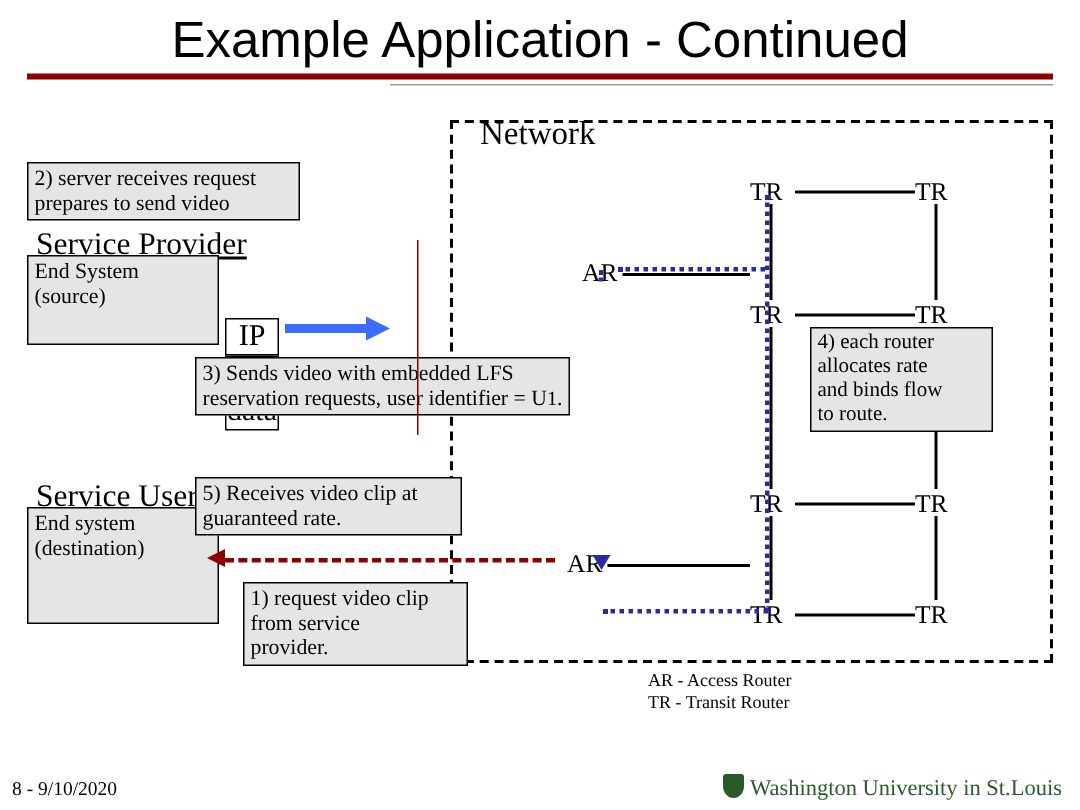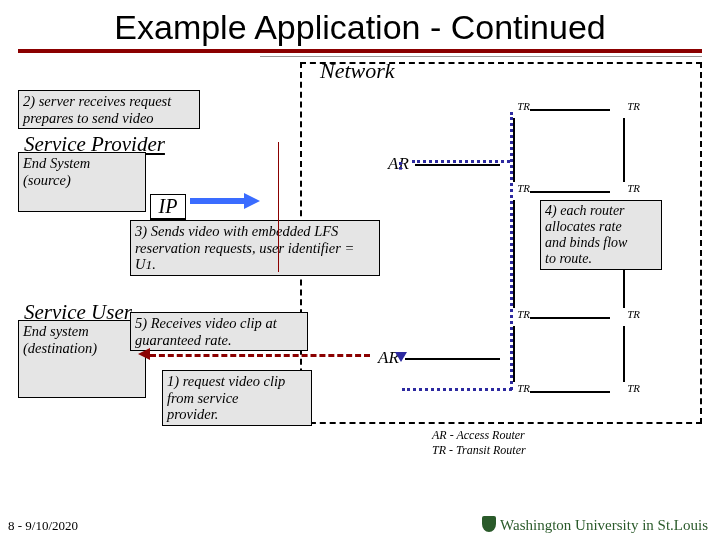--- a/index.html
+++ b/index.html
@@ -24,22 +24,22 @@
     background: #8b0000;
     margin: 0 18px 0 18px;
   }
   .title-rule2 {
     height: 1px;
     background: #999;
     margin: 3px 18px 0 260px;
   }
   .stage {
     position: absolute;
-    top: 52px; left: 0;
-    width: 701px; height: 420px; font-style: italic;
+    top: 70px; left: 0;
+    width: 701px; height: 420px;
   }
   .box {
     position: absolute;
     border: 1px solid #000;
     background: #e5e5e5;
     font-size: 14.5px;
     line-height: 1.15;
     padding: 2px 4px;
   }
   .label {
@@ -47,22 +47,22 @@
     font-size: 21px;
     text-decoration: underline;
   }
   .sub1 { font-size: 13.5px; }
   .network-border {
     position: absolute;
     border: 2px dashed #000;
   }
   .tr {
     position: absolute;
-    font-size: 11px;
-    width: 30px; text-align: right;
+    font-size: 17px;
+    width: 30px; text-align: left;
   }
   .network-label {
     position: absolute;
     font-size: 22px;
   }
   .ar { position: absolute; font-size: 17px; }
   .legend { position: absolute; font-size: 12px; }
   .footer { position: absolute; font-size: 13px; color: #000; }
   .wustl { position: absolute; font-size: 15px; font-family: Georgia, serif; color: #2a5a2a; }
   .shield { display:inline-block; width:14px; height:16px; background:#2a5a2a; border-radius:2px 2px 50% 50%; vertical-align:-2px; margin-right:4px;}
@@ -138,21 +138,21 @@
 
   <div class="box" style="left:130px; top:168px; width:250px;">
     <span>3) Sends video with embedded LFS reservation requests, user identifier = U</span><span class="sub1">1</span>.
   </div>
 
   <div class="label" style="left:24px; top:248px;">Service User</div>
 
   <div class="box" style="left:18px; top:268px; width:128px; height:78px; white-space:pre-line;">End system
 (destination)</div>
 
-  <div class="box" style="left:130px; top:248px; width:178px; white-space:pre-line;margin-top:12px;">5) Receives video clip at
+  <div class="box" style="left:130px; top:248px; width:178px; white-space:pre-line;">5) Receives video clip at
     guaranteed rate.</div>
 
   <div class="box" style="left:148px; top:318px; width:150px; white-space:pre-line;margin-left:14px;">1) request video clip
     from service
     provider.</div>
 
   <div class="arrow-red-dashed" style="left:150px; top:302px; width:220px;"></div>
   <div class="arrow-red-head-l" style="left:138px; top:296px;"></div>
 
   <div class="vline red" style="left:278px; top:90px; height:130px; width:1px;"></div>

